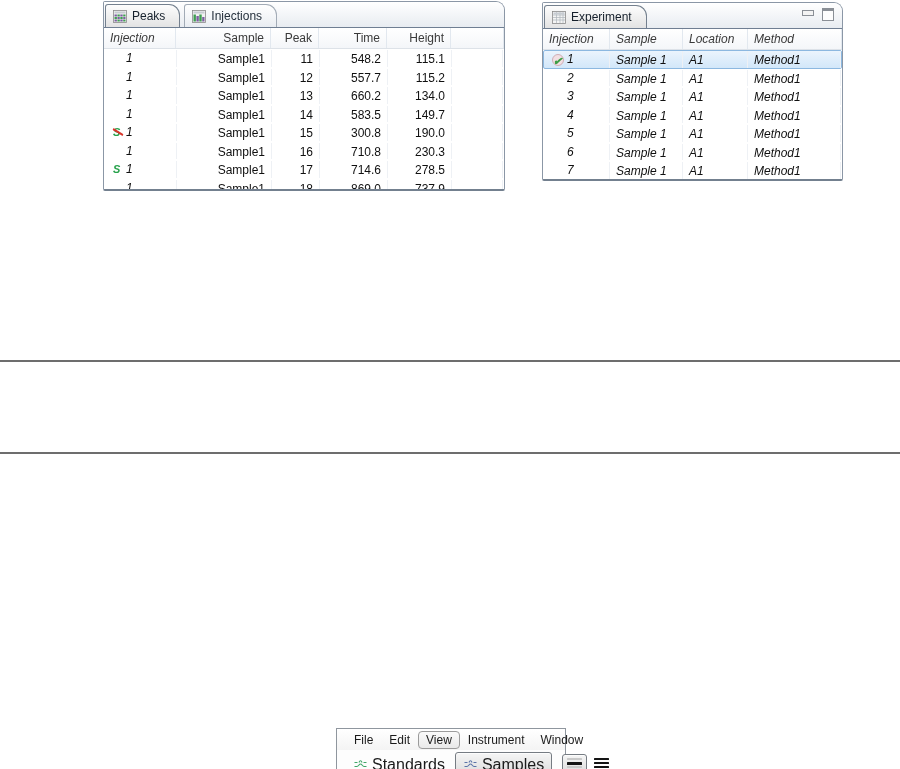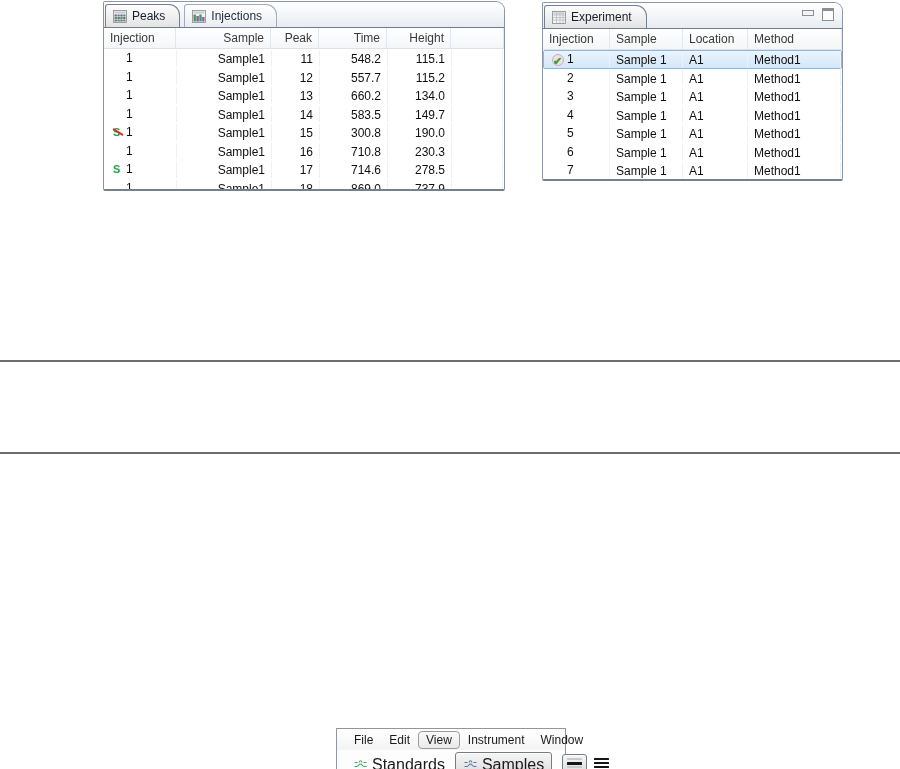--- a/index.html
+++ b/index.html
@@ -39,21 +39,21 @@
   .thead{display:grid;height:20px;line-height:20px;
     background:linear-gradient(#ffffff,#f4f6f9);
     border-bottom:1px solid #dde2e8;color:#3a3a3a;}
   .thead .th{border-right:1px solid #e2e8ef;padding:0 6px;box-sizing:border-box;
     overflow:hidden;white-space:nowrap;}
   .trow{display:grid;height:18.5px;line-height:18.5px;border:1px solid transparent;
     box-sizing:border-box;}
   .trow .td{border-right:1px solid #eef1f5;padding:0 6px;box-sizing:border-box;
     overflow:hidden;white-space:nowrap;color:#101010;}
   .td.num,.th.num{text-align:right;}
-  .td.first,.th.first{text-align:left;}
+  .td.first,.th.first{text-align:left;font-style:italic;}
   .trow.selected{
     background:linear-gradient(#ebf4fd,#d2e7f9);
     border:1px solid #8cb8e0;border-radius:2px;
   }
   
   .inj{display:flex;align-items:center;padding-left:8px !important;}
   .marker{position:relative;width:13px;height:14px;flex:0 0 auto;
     font-weight:bold;font-size:11px;line-height:14px;color:transparent;}
   .marker.std::before,.marker.stdx::before{content:"S";color:#28a24c;}
   .marker.stdx::after{

